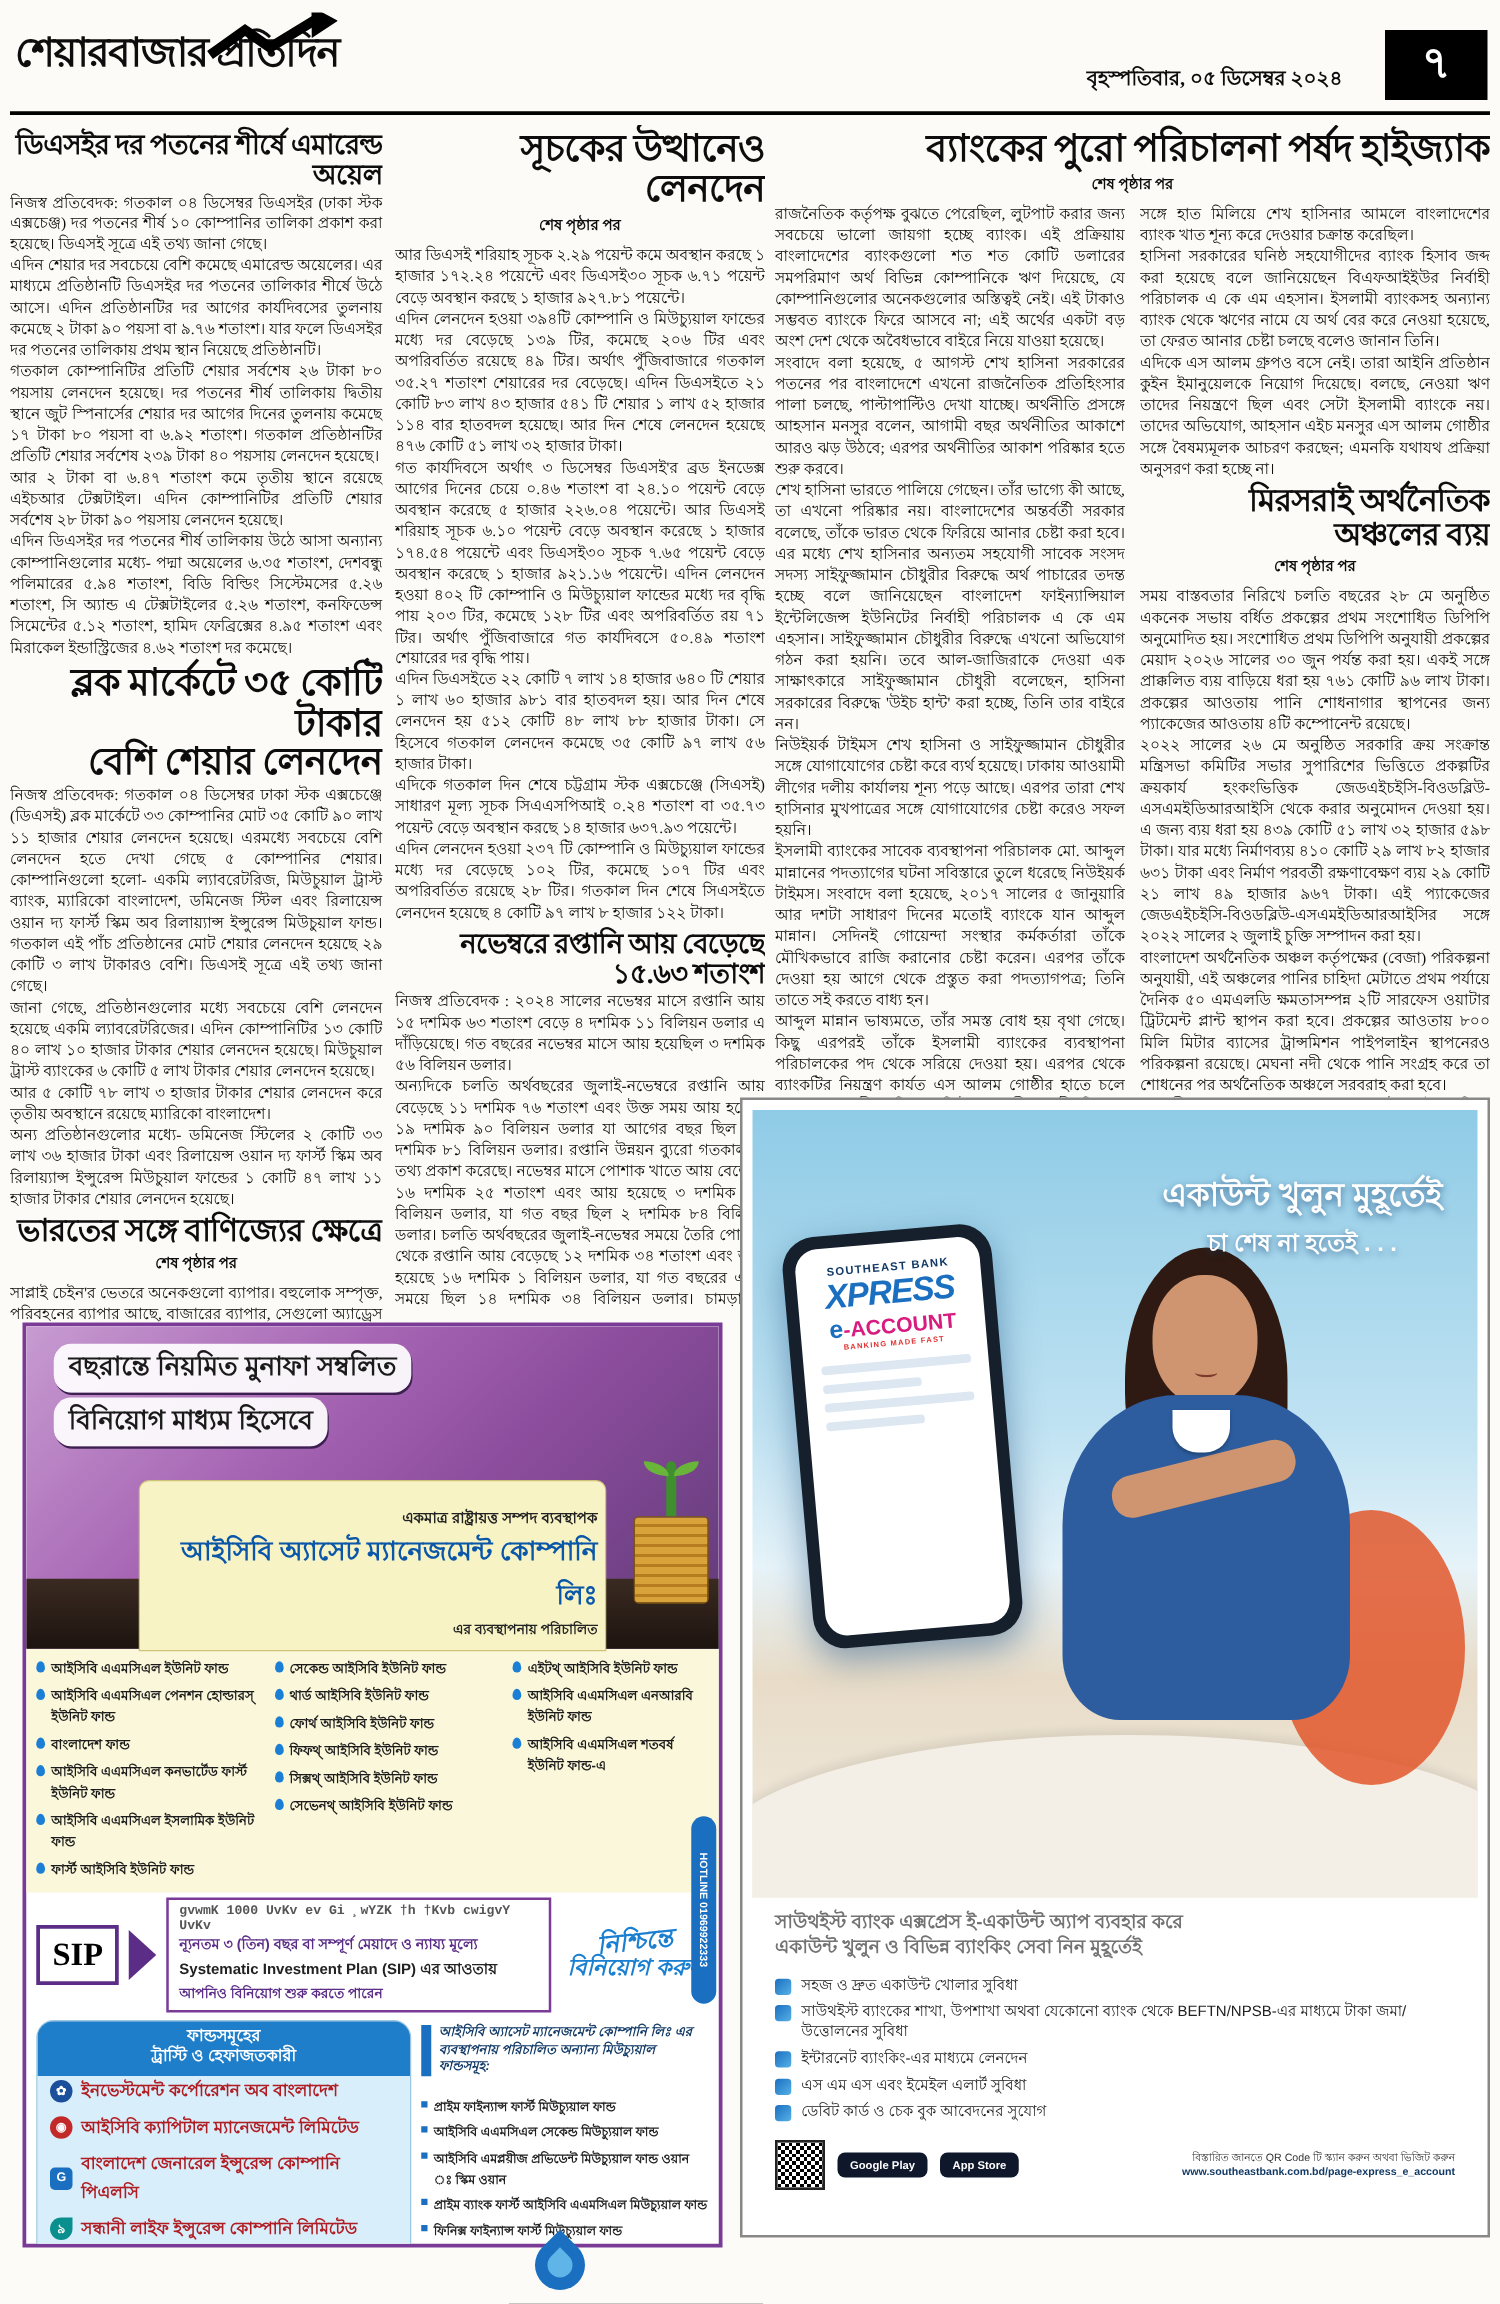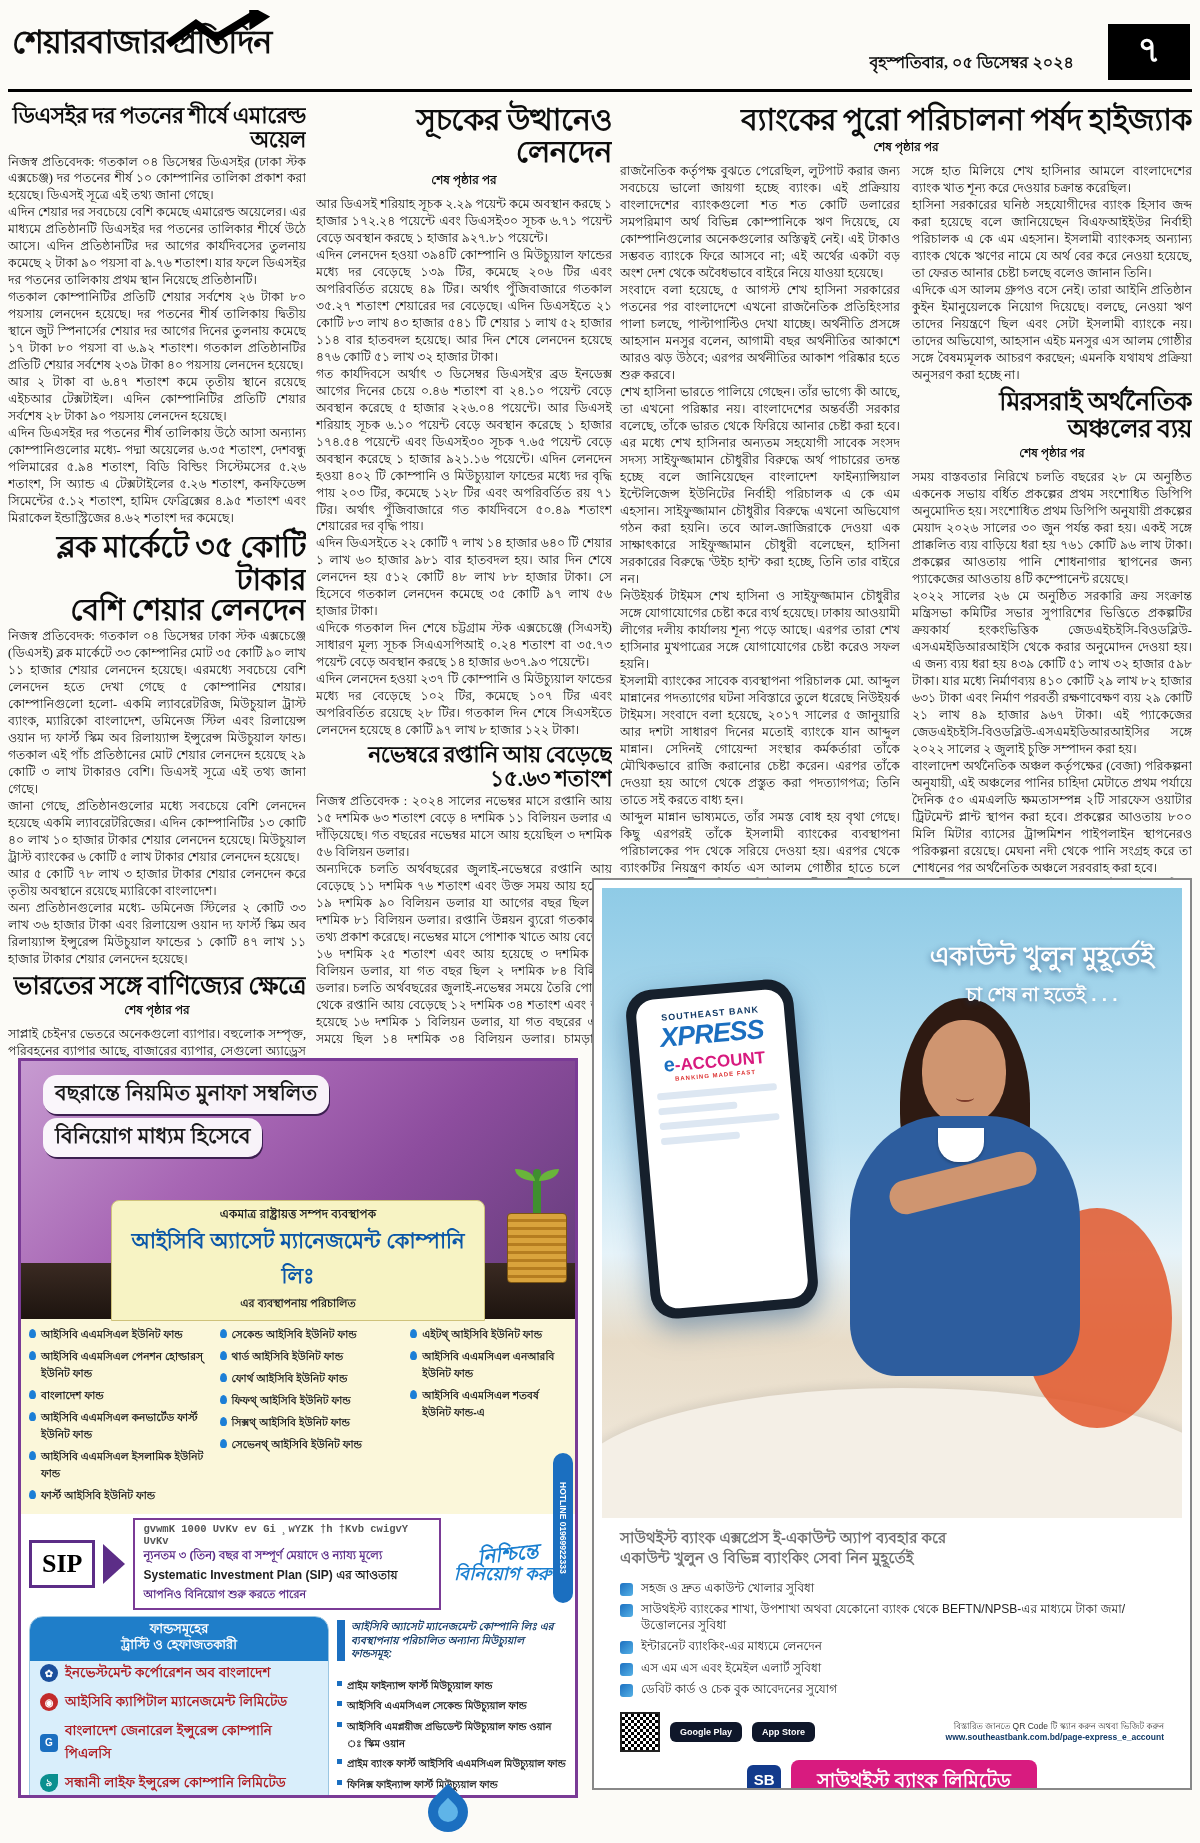--- a/index.html
+++ b/index.html
@@ -41,21 +41,21 @@
     margin-bottom:4px; font-size:21px; box-shadow:1px 2px 0 #3c2050; }
   .coin-stack { position:absolute; bottom:36px; width:54px; }
   .coins { background:repeating-linear-gradient(180deg,#d9a33c 0 5px,#b57d20 5px 8px); border-radius:4px;
     border:1px solid #7c5512; }
   .leaf { position:absolute; left:50%; transform:translateX(-50%); bottom:100%; width:8px; background:#3f8f2f;
     border-radius:4px 4px 0 0; }
   .leaf::before,.leaf::after { content:""; position:absolute; top:0; width:20px; height:12px; background:#69b53a;
     border-radius:0 100% 0 100%; }
   .leaf::before { right:6px; } .leaf::after { left:6px; transform:scaleX(-1); }
   .icb-manager { position:absolute; left:90px; right:90px; bottom:-2px; background:#f7f3c4;
-    border:1px solid #cfc27a; border-radius:8px 8px 0 0; text-align:center; padding:4px 6px 6px; }
+    border:1px solid #cfc27a; border-radius:8px 8px 0 0; text-align:right; padding:20px 6px 6px; }
   .icb-manager .m1 { font-size:12px; font-weight:bold; color:#222; }
   .icb-manager .m2 { font-size:21px; font-weight:bold; color:#0a56a8; }
   .icb-manager .m3 { font-size:11px; font-weight:bold; color:#222; }
   .icb-funds { display:flex; gap:6px; background:#fbf7da; padding:8px 8px 4px; }
   .fund-col { flex:1; }
   .fund-col div { font-size:10.6px; font-weight:bold; color:#1c1c1c; margin-bottom:5px; padding-left:12px; position:relative; }
   .fund-col div::before { content:""; position:absolute; left:0; top:2px; width:7px; height:9px; background:#1c7fd6;
     border-radius:50% 50% 50% 50%/60% 60% 40% 40%; }
   .icb-sip { display:flex; align-items:center; gap:8px; padding:4px 8px; }
   .sip-badge { position:relative; background:#fff; border:3px solid #5c2d87; font-weight:bold; font-size:26px;
@@ -388,20 +388,16 @@
       </div>
     <div class="seb-bottom">
       <div class="qr"></div>
       <div class="badge">Google Play</div>
       <div class="badge">App Store</div>
       <div class="qr-note">
         <span>বিস্তারিত জানতে QR Code টি স্ক্যান করুন অথবা ভিজিট করুন</span><br>
         <span class="site">www.southeastbank.com.bd/page-express_e_account</span>
       </div>
     </div>
-    <div class="seb-brand">
-      <div class="sb-logo">SB</div>
-      <div class="brand-box">সাউথইস্ট ব্যাংক লিমিটেড</div>
-    </div>
   </div>
 
   <div class="droplet"></div>
 </div>
 
 </body></html>

